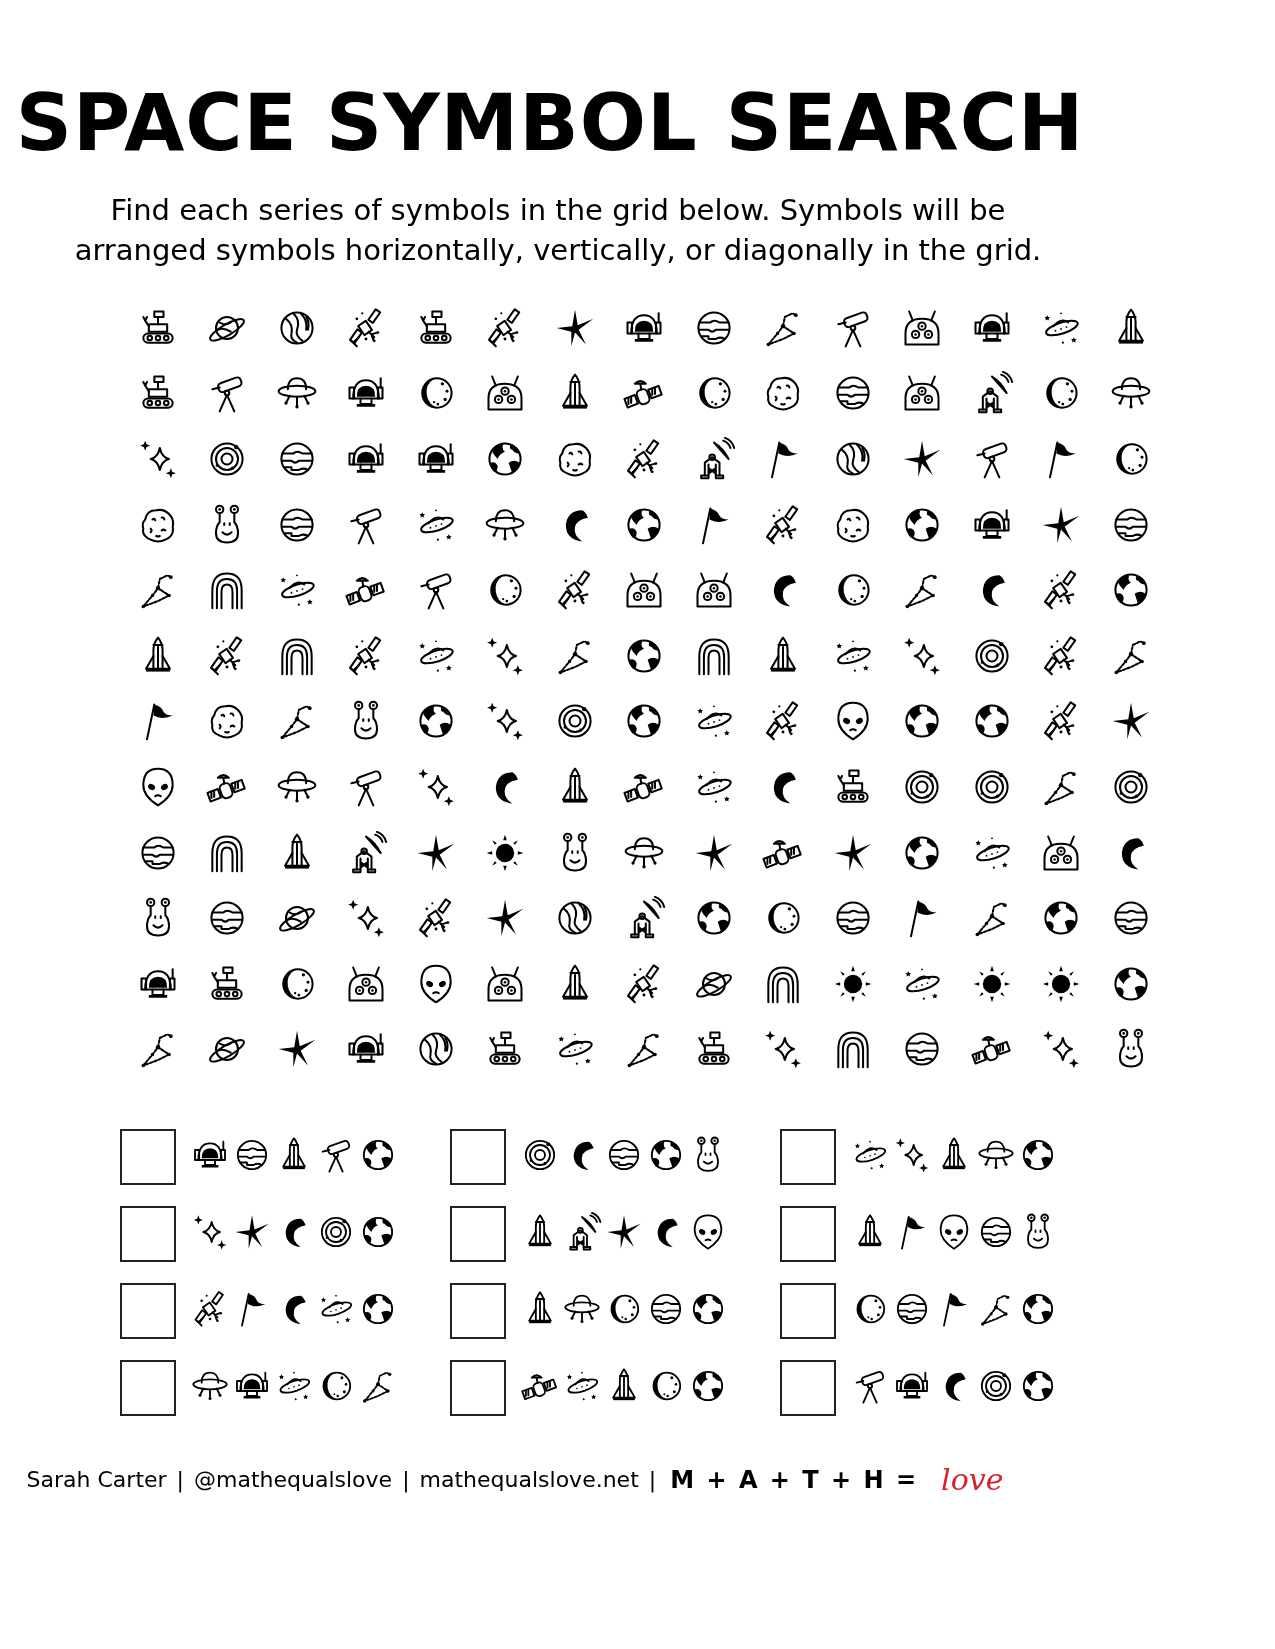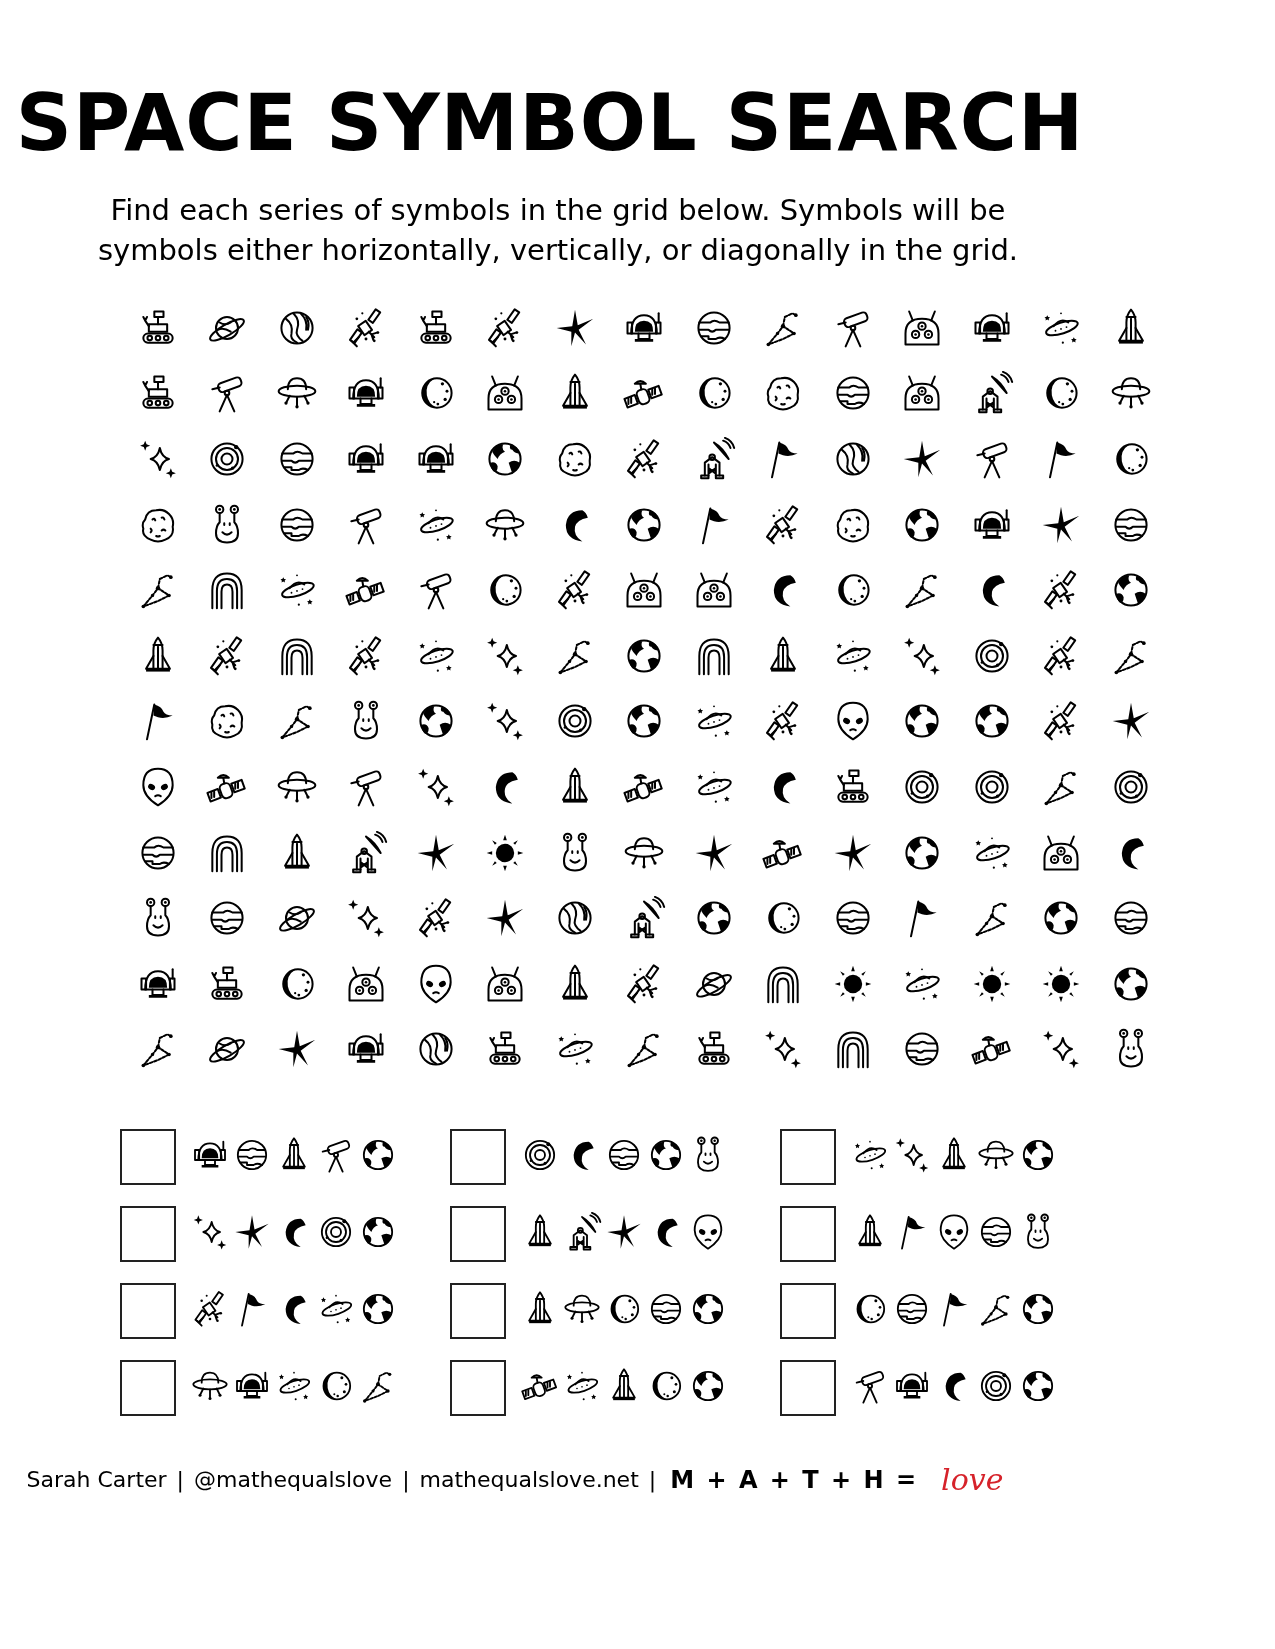--- a/index.html
+++ b/index.html
@@ -18,21 +18,21 @@
   .footer .sep{margin:0 10px;}
   .brand{font-weight:bold;font-size:24px;letter-spacing:2px;margin-left:4px;}
   .love{font-family:"DejaVu Serif",serif;font-style:italic;color:#d6222a;font-size:30px;margin-left:23px;}
 </style>
 </head>
 <body>
 
 <div class="title">SPACE SYMBOL SEARCH</div>
 <div class="instructions">
   <div>Find each series of symbols in the grid below. Symbols will be</div>
-  <div>symbols either horizontally, vertically, or diagonally in the grid.</div>
+  <div>arranged symbols horizontally, vertically, or diagonally in the grid.</div>
 </div>
 
 <div class="grid" id="grid">
     <div class="cell">
       <svg viewBox="0 0 48 48" xmlns="http://www.w3.org/2000/svg">
         <rect x="20" y="6" width="10" height="6" fill="none" stroke="#000" stroke-width="2.2" stroke-linecap="round" stroke-linejoin="round"></rect>
         <line x1="24" y1="12" x2="24" y2="20" fill="none" stroke="#000" stroke-width="2.2" stroke-linecap="round" stroke-linejoin="round"></line>
         <rect x="14" y="20" width="20" height="8" fill="none" stroke="#000" stroke-width="2.2" stroke-linecap="round" stroke-linejoin="round"></rect>
         <path d="M10 16 l4 6 M8 12 l2 4 M12 12 l-2 4" fill="none" stroke="#000" stroke-width="2.2" stroke-linecap="round" stroke-linejoin="round"></path>
         <rect x="8" y="30" width="32" height="10" rx="5" fill="none" stroke="#000" stroke-width="2.2" stroke-linecap="round" stroke-linejoin="round"></rect>

